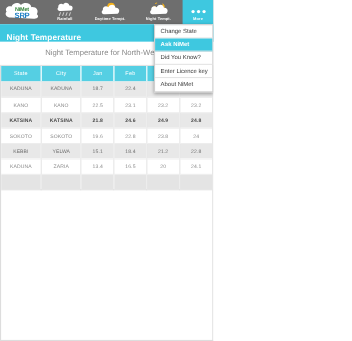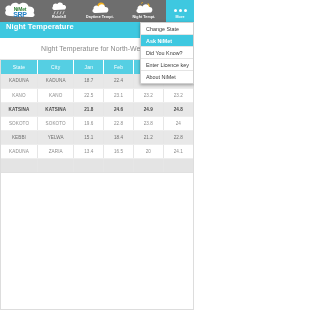--- a/index.html
+++ b/index.html
@@ -66,21 +66,21 @@
   .logo-t2 { font-size: 7px; font-weight: bold; color: #1f7fc4; letter-spacing: -.3px;}
 
   .dots { display:flex; gap:2px; margin-top:5px; }
   .dot { width:3px; height:3px; border-radius:50%; background:#ffffff; }
 
   
   .titlebar {
     position: absolute; top: 22px; left: 0;
     width: 218px; height: 16px;
     background: #3ec8e0;
-    display: flex; align-items: flex-start;
+    display: flex; align-items: flex-end;
   }
   .titlebar .title {
     color: #ffffff;
     font-size: 7.5px;
     font-weight: bold;
     padding-left: 6px;
     letter-spacing: .1px;
   }
 
   

